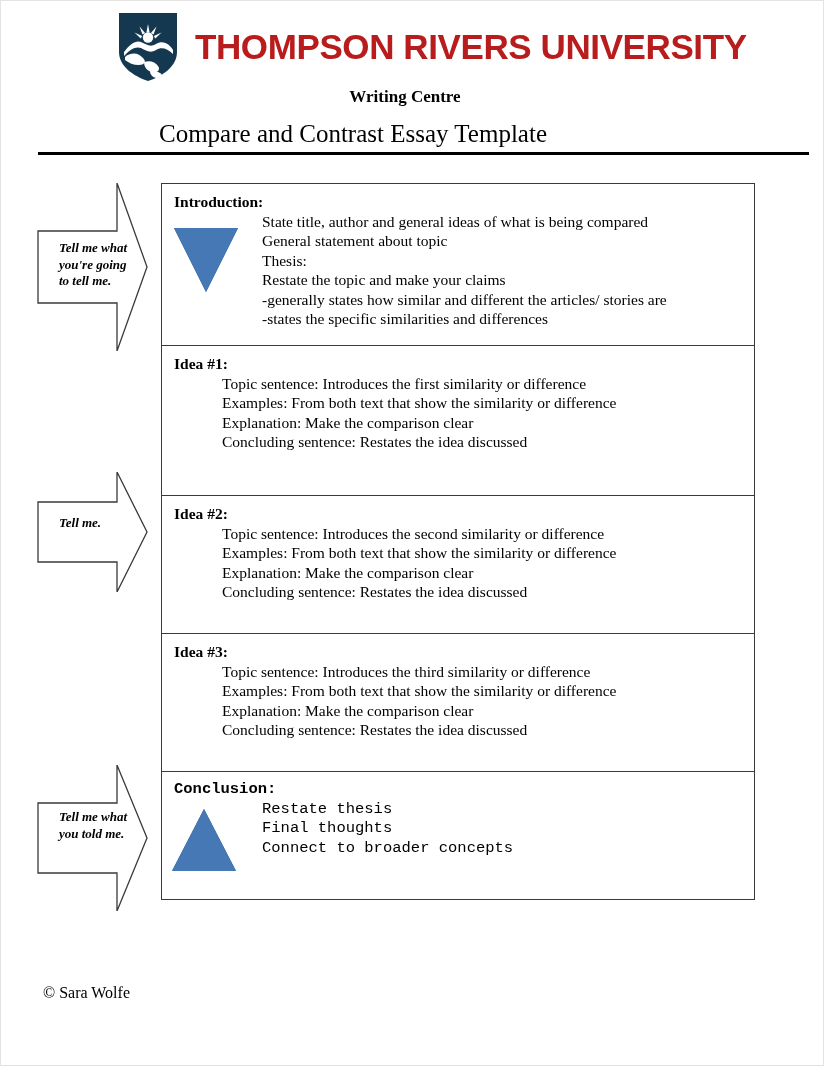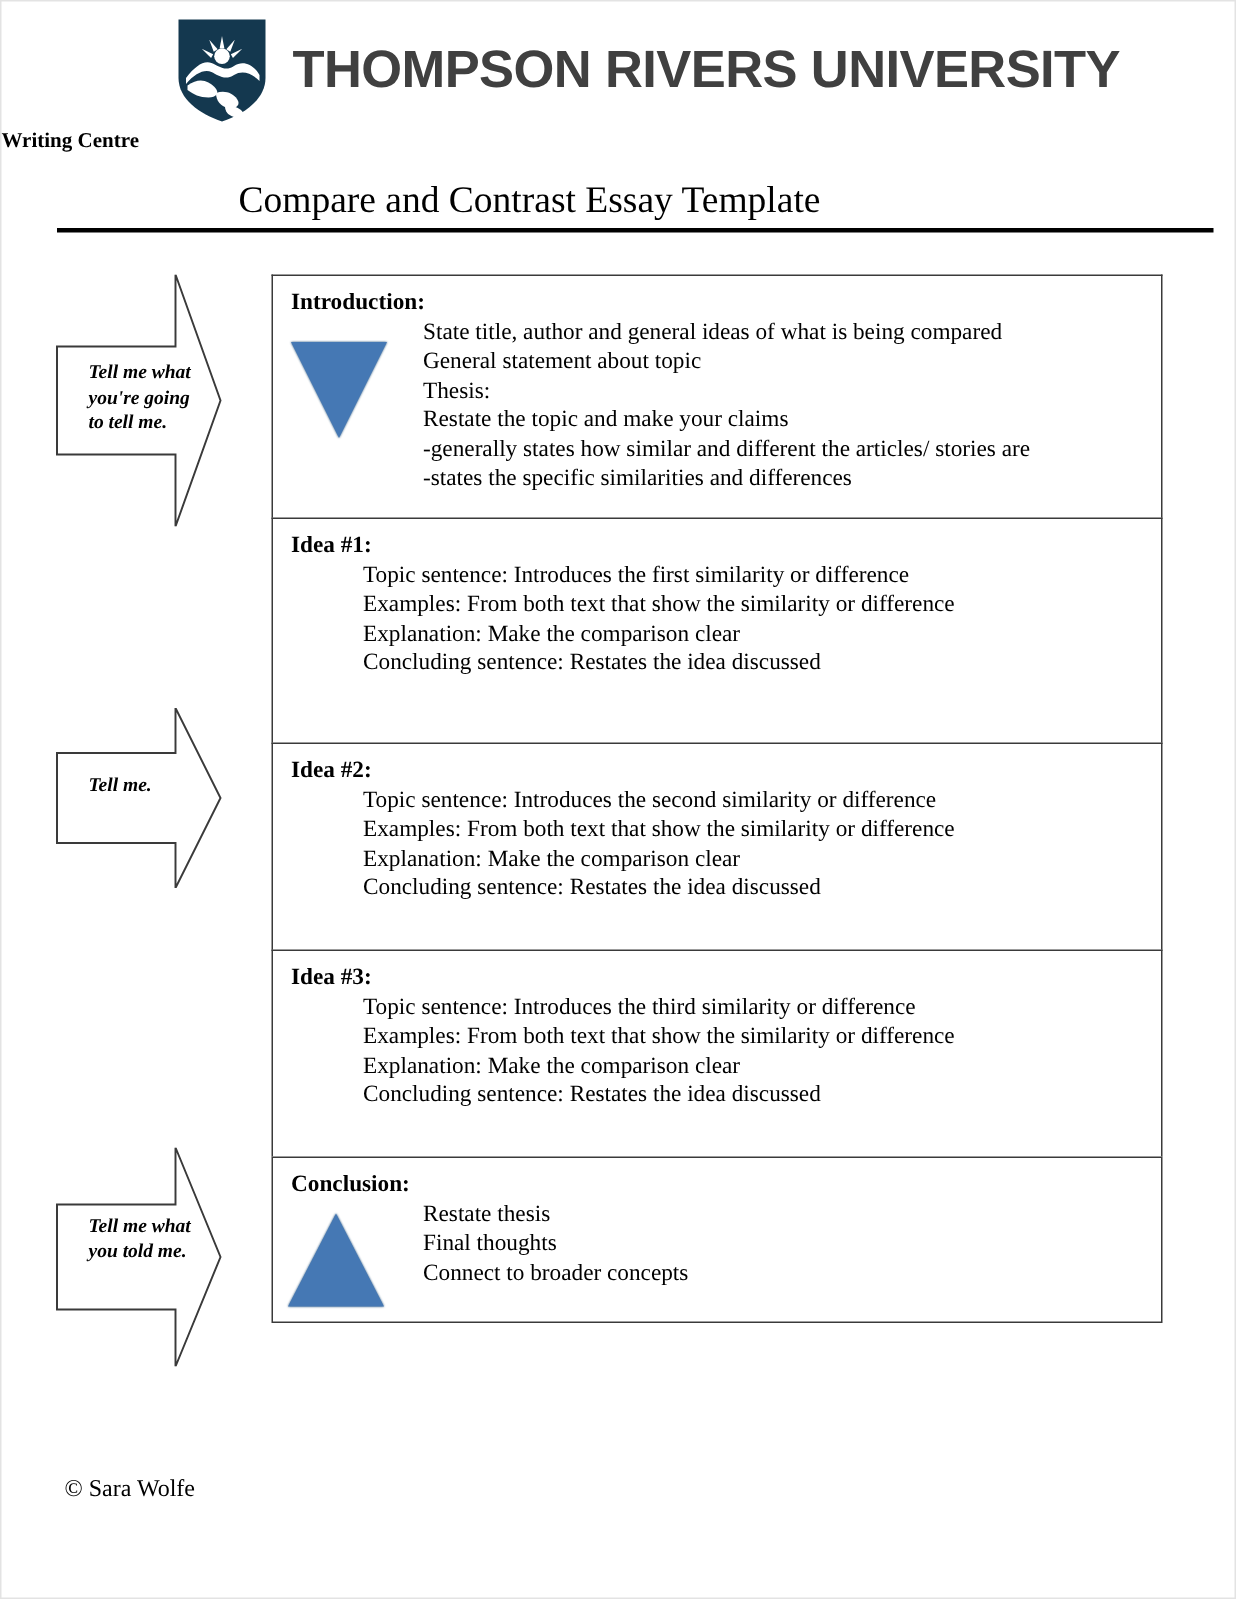--- a/index.html
+++ b/index.html
@@ -36,31 +36,32 @@
   .shield {
     width: 62px;
     height: 72px;
     flex: 0 0 auto;
   }
   .wordmark {
     font-family: "Liberation Sans", "DejaVu Sans", sans-serif;
     font-weight: 700;
     font-size: 35px;
     letter-spacing: -0.4px;
-    color: #404040;
+    color: #b91c1c;
     white-space: nowrap;
     line-height: 1;
   }
 
   .sub-title {
     position: absolute;
     left: 0;
     top: 86px;
     width: 808px;
-    font-size: 14px;
+    text-align: center;
+    font-size: 17px;
     font-weight: 700;
   }
   .doc-title {
     position: absolute;
     left: 0;
     top: 119px;
     width: 704px;
     text-align: center;
     font-size: 25px;
     font-weight: 400;
@@ -73,37 +74,36 @@
     height: 3px;
     background: #000000;
   }
 
   
   .sections {
     position: absolute;
     left: 160px;
     top: 182px;
     width: 594px;
-    margin-left: 20px;
   }
   .section-box {
     border: 1.6px solid #3a3a3a;
     border-bottom: none;
     box-sizing: border-box;
     position: relative;
     padding: 9px 0 0 12px;
   }
   .section-box:last-child {
     border-bottom: 1.6px solid #3a3a3a;
   }
   .sec-intro      { height: 162px; }
   .sec-idea1      { height: 150px; }
   .sec-idea2      { height: 138px; }
   .sec-idea3      { height: 138px; }
-  .sec-conclusion { height: 111px; }
+  .sec-conclusion { height: 129px; font-family: Liberation Mono, monospace; }
 
   .sec-heading {
     font-size: 15.5px;
     font-weight: 700;
     line-height: 1.1;
     margin: 0 0 2px 0;
   }
   .sec-body {
     font-size: 15.5px;
     line-height: 1.25;

